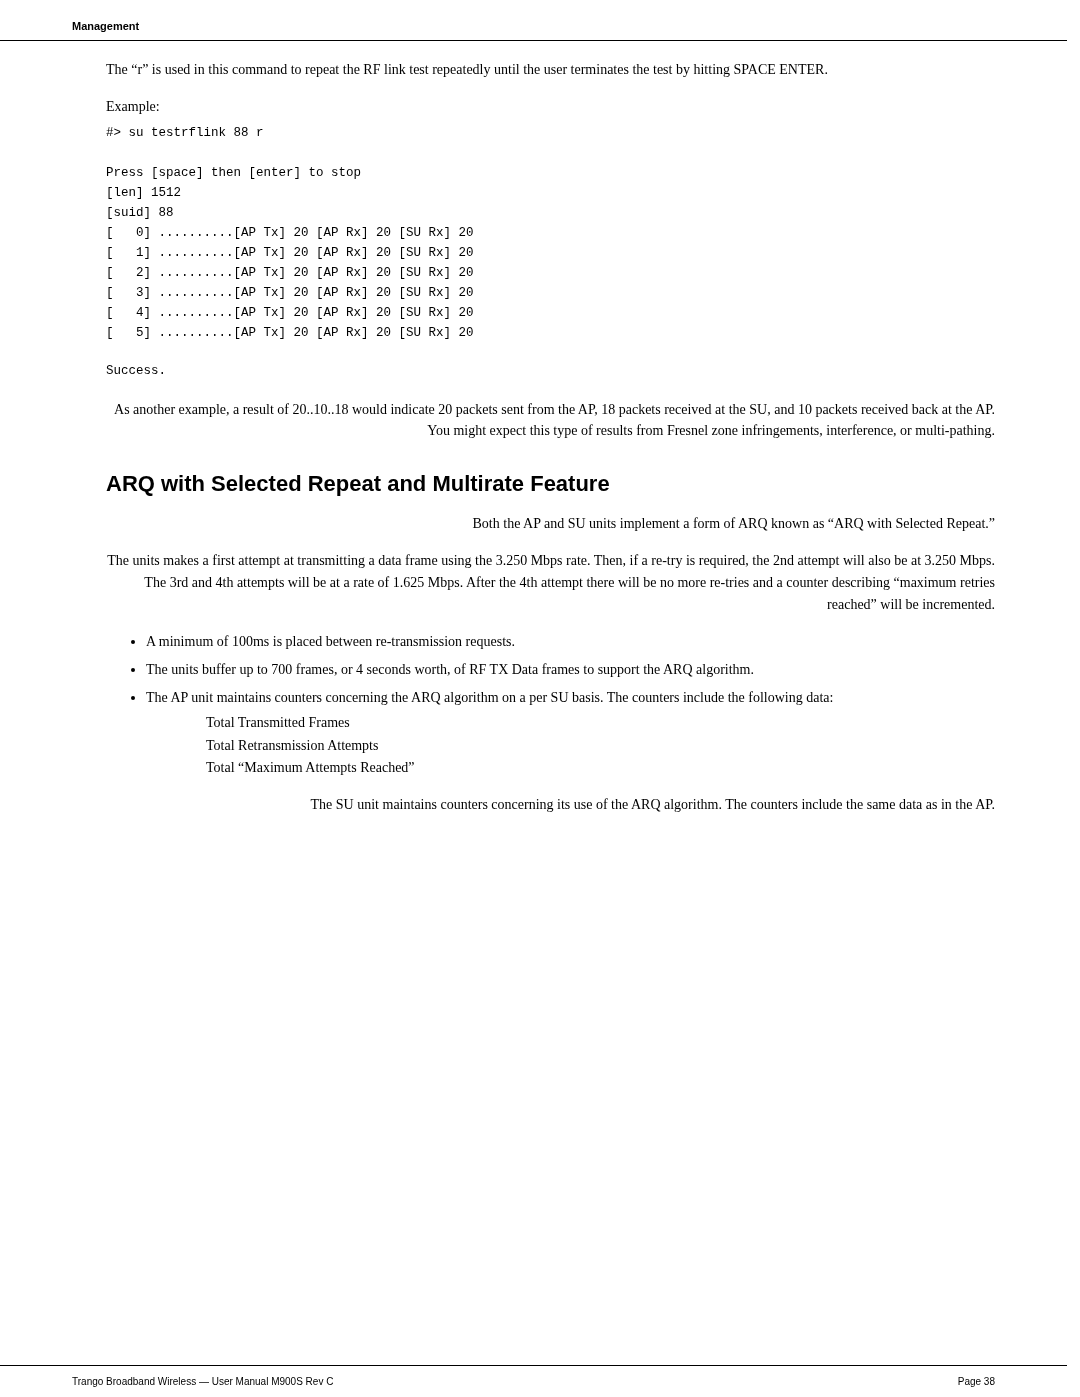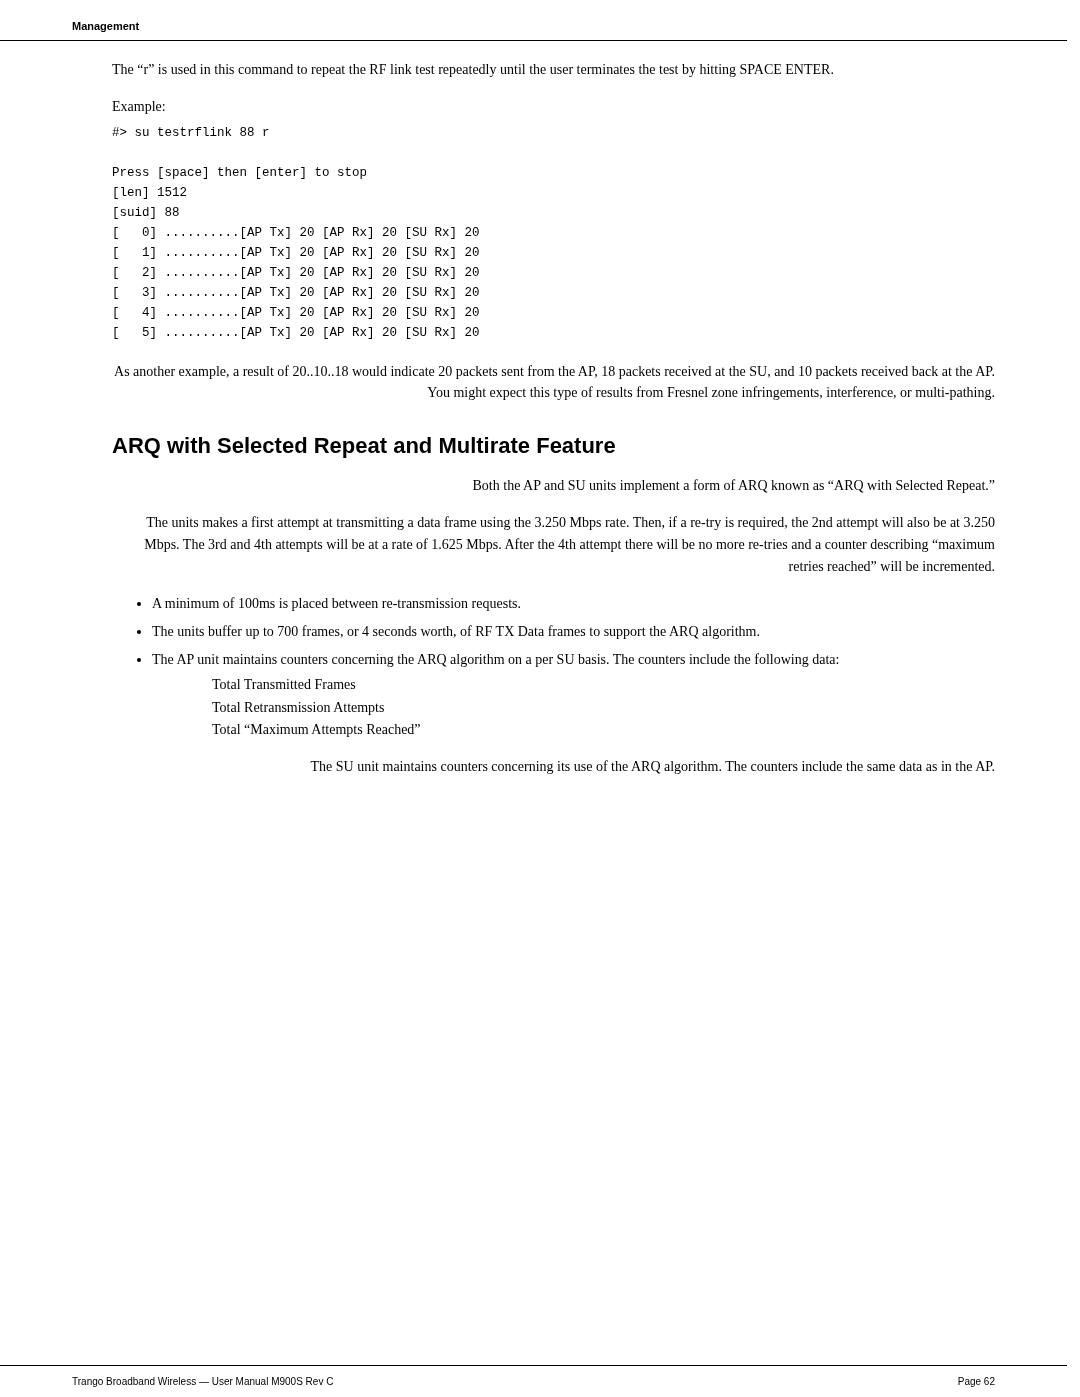--- a/index.html
+++ b/index.html
@@ -34,22 +34,23 @@
     }
 
     .header-text {
       font-family: Arial, Helvetica, sans-serif;
       font-size: 11px;
       font-weight: bold;
       color: #000000;
     }
 
     .content {
-      padding: 18px 72px 60px 112px;
+      padding: 18px 72px 60px 72px;
       flex: 1;
+      margin-left: 34px;
     }
 
     .intro-paragraph {
       font-size: 14px;
       line-height: 1.55;
       margin-bottom: 18px;
     }
 
     .example-label {
       font-size: 14px;
@@ -157,20 +158,21 @@
 Press [space] then [enter] to stop
 [len] 1512
 [suid] 88
 [   0] ..........[AP Tx] 20 [AP Rx] 20 [SU Rx] 20
 [   1] ..........[AP Tx] 20 [AP Rx] 20 [SU Rx] 20
 [   2] ..........[AP Tx] 20 [AP Rx] 20 [SU Rx] 20
 [   3] ..........[AP Tx] 20 [AP Rx] 20 [SU Rx] 20
 [   4] ..........[AP Tx] 20 [AP Rx] 20 [SU Rx] 20
 [   5] ..........[AP Tx] 20 [AP Rx] 20 [SU Rx] 20</div>
 
+    <div class="success-text">Success.</div>
 
     <p class="paragraph">As another example, a result of 20..10..18 would indicate 20 packets sent from the AP, 18 packets received at the SU, and 10 packets received back at the AP.  You might expect this type of results from Fresnel zone infringements, interference, or multi-pathing.</p>
 
     <h2 class="section-heading">ARQ with Selected Repeat and Multirate Feature</h2>
 
 
     <p class="paragraph">Both the AP and SU units implement a form of ARQ known as “ARQ with Selected Repeat.”</p>
 
     <p class="paragraph">The units makes a first attempt at transmitting a data frame using the 3.250 Mbps rate.  Then, if a re-try is required, the 2nd attempt will also be at 3.250 Mbps.  The 3rd and 4th attempts will be at a rate of 1.625 Mbps.  After the 4th attempt there will be no more re-tries and a counter describing “maximum retries reached” will be incremented.</p>
 
@@ -186,16 +188,16 @@
         </ul>
       </li>
     </ul>
 
     <p class="paragraph">The SU unit maintains counters concerning its use of the ARQ algorithm.  The counters include the same data as in the AP.</p>
 
   </div>
 
   <div class="footer">
     <span class="footer-left">Trango Broadband Wireless — User Manual M900S Rev C</span>
-    <span class="footer-right">Page 62</span>
+    <span class="footer-right">Page 38</span>
   </div>
 
 </div>
 
 </body></html>

